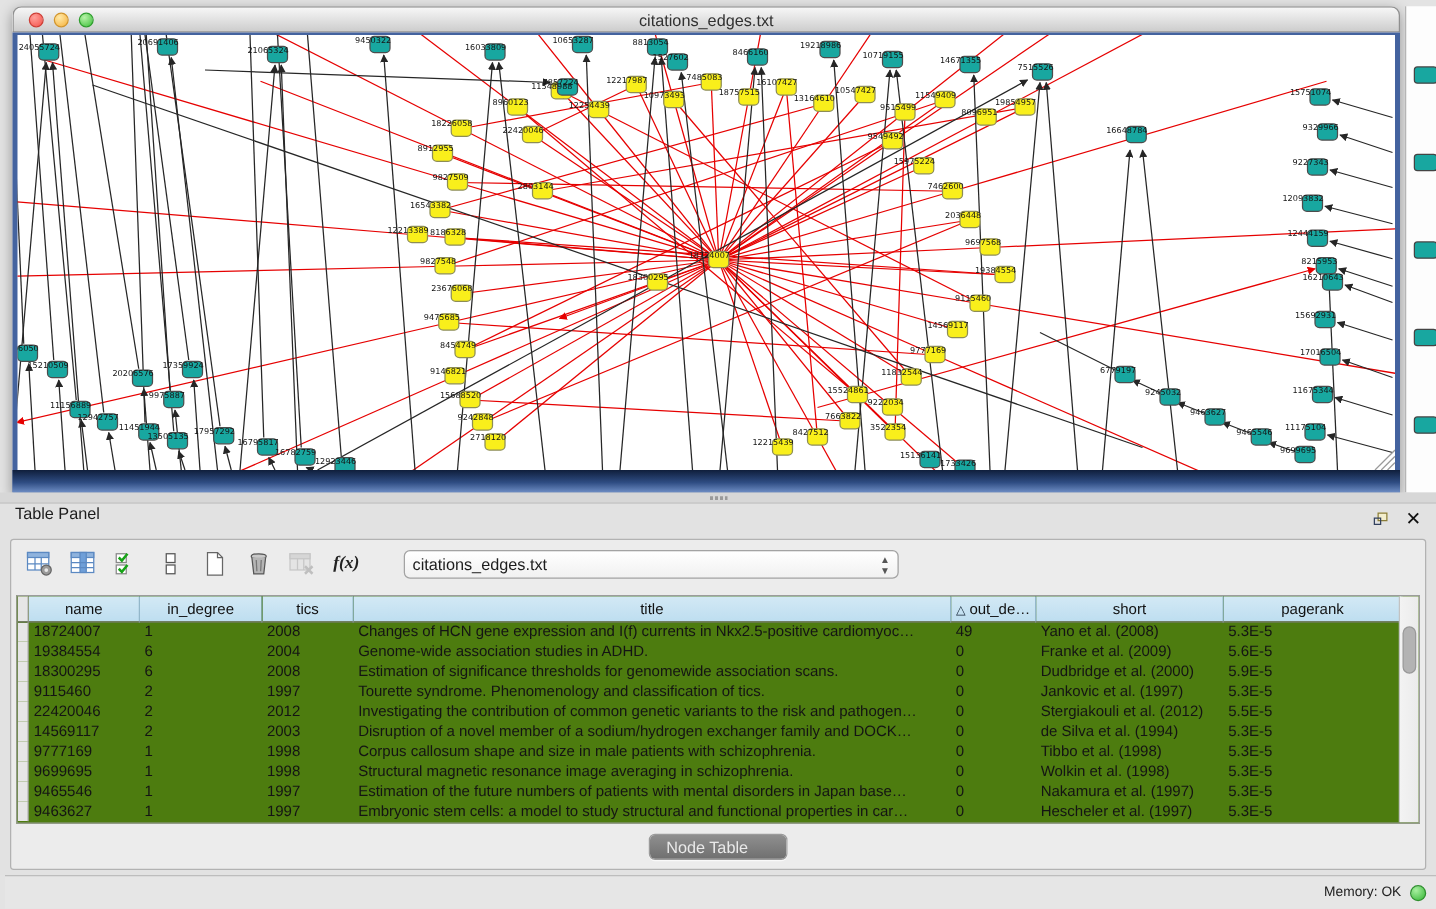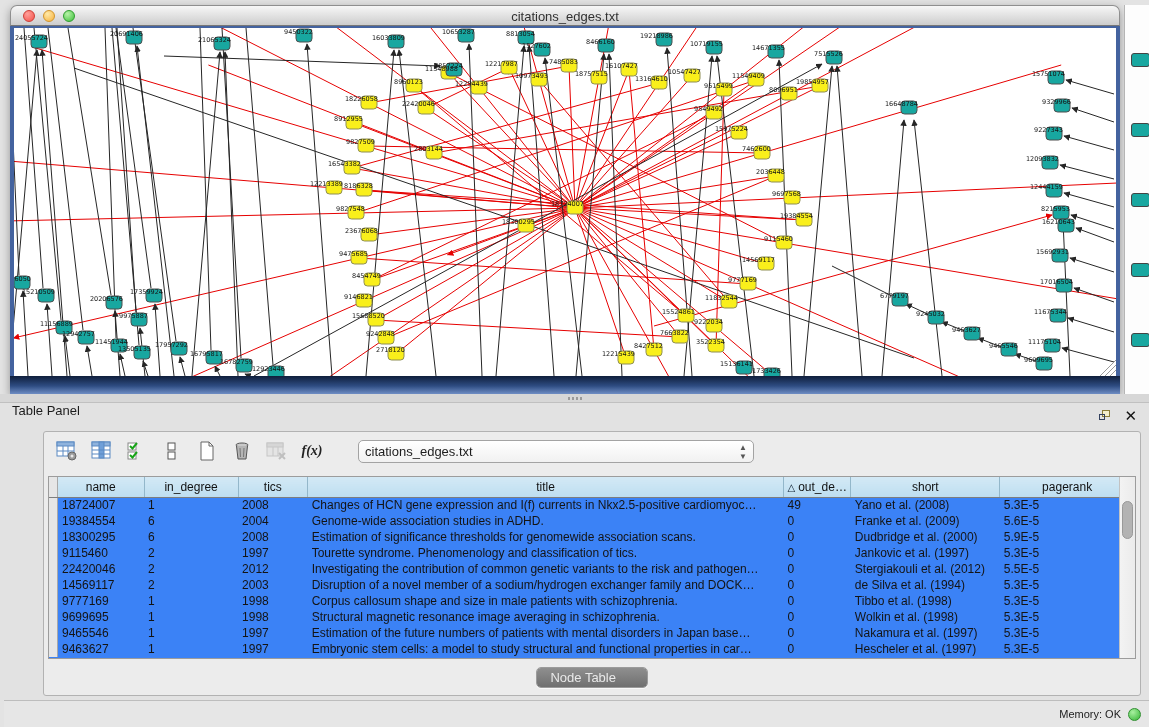--- a/index.html
+++ b/index.html
@@ -40,32 +40,32 @@
   .table-panel { position:absolute; left:0; top:403px; width:1149px; height:297px; background:#e2e2e2; }
   .panel-header { height:26px; display:flex; padding:0 12px; }
   .panel-header .ptitle { font-size:13px; color:#1c1c1c; }
   .panel-header .hicons { margin-left:auto; display:flex; align-items:center; gap:12px; }
   .float-ic { position:relative; width:13px; height:12px; display:inline-block; }
   .float-ic .sq1 { position:absolute; left:3px; top:0; width:8px; height:7px; border:1px solid #8a7c3a; background:#f3eecd; }
   .float-ic .sq2 { position:absolute; left:0; top:4px; width:6px; height:6px; border:1px solid #33415e; }
   .close-ic { font-size:15px; font-weight:bold; color:#111; line-height:12px; cursor:default; }
 
   .inner-panel { position:absolute; left:8px; right:8px; top:28px; bottom:4px;
-    background:#ececec; border:1px solid #b2b2b2; border-radius:3px;margin-left:35px; }
+    background:#ececec; border:1px solid #b2b2b2; border-radius:3px; }
   .toolbar { height:38px; display:flex; align-items:center; padding:2px 10px; gap:9px; }
   .tbtn { width:26px; height:26px; display:flex; align-items:center; justify-content:center; border-radius:3px; }
   .tbtn.disabled { opacity:.45; }
   .fx { font-family:"Liberation Serif","DejaVu Serif",serif; font-style:italic; font-weight:bold; font-size:14px; color:#222; }
   .combo { margin-left:24px; width:396px; height:23px; background:linear-gradient(#ffffff,#f1f1f1);
     border:1px solid #a3a3a3; border-radius:5px; display:flex; align-items:center;
     padding:0 6px; font-size:13px; color:#1d1d1d; position:relative; }
   .combo .arrows { position:absolute; right:6px; top:2px; font-size:8px; color:#555; line-height:9px; text-align:center; }
 
   .tbl-wrap { position:absolute; left:4px; right:4px; top:44px; height:183px;
-    background:#3b82f6; border:1px solid #9c9c9c; overflow:hidden; }
+    background:#4d7c0f; border:1px solid #9c9c9c; overflow:hidden; }
   table.grid { border-collapse:collapse; table-layout:fixed; font-size:12px; }
   table.grid th { height:20px; font-weight:normal; text-align:center;
     background:linear-gradient(#d3e9f5,#bedef0); border-right:1px solid #93b7ca;
     border-bottom:1px solid #7e7e7e; color:#111; overflow:hidden; white-space:nowrap; }
   table.grid th.gutter, table.grid td.gutter { background:#e6e6e6; border-right:1px solid #a8a8a8; }
   table.grid td { height:16px; padding:0 4px; color:#141414; white-space:nowrap; overflow:hidden; border:none; }
   .sortg { font-size:10px; margin-right:3px; color:#123; }
   .vscroll { position:absolute; right:0; top:0; bottom:0; width:16px;
     background:linear-gradient(90deg,#f3f3f3,#ebebeb); border-left:1px solid #c2c2c2; }
   .vthumb { position:absolute; left:2px; top:24px; width:11px; height:38px; background:#b3b3b3;

